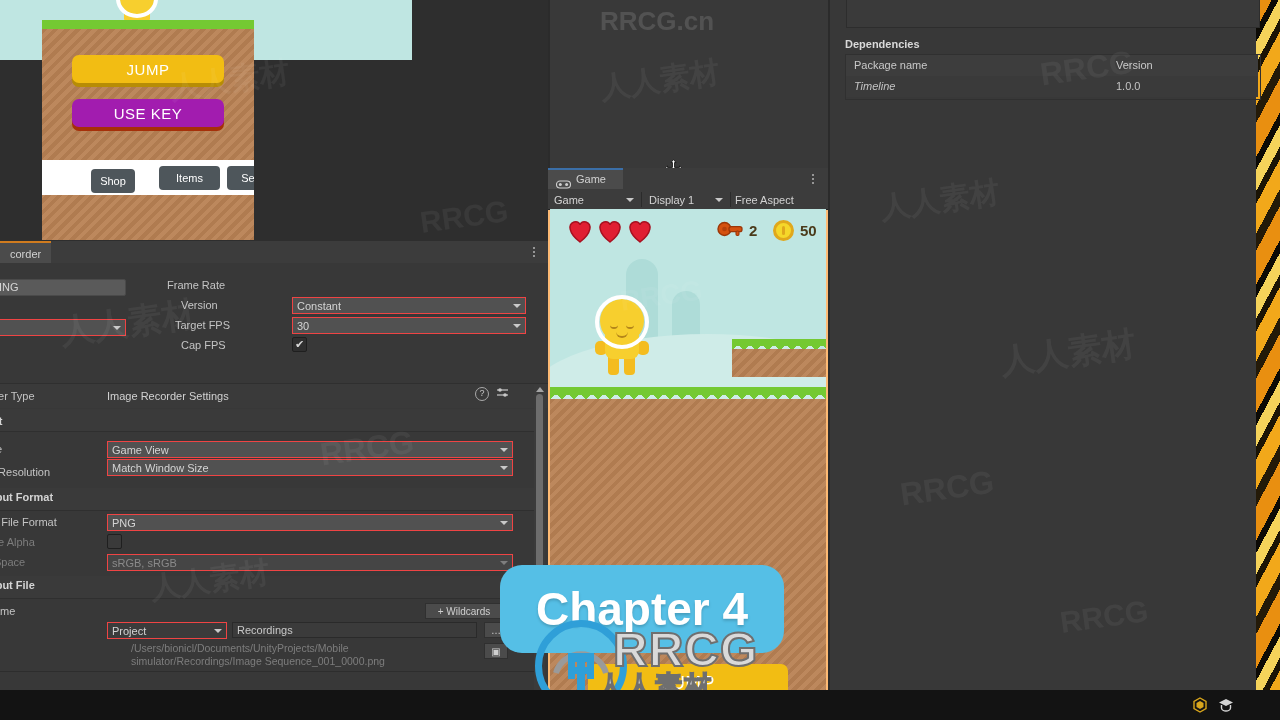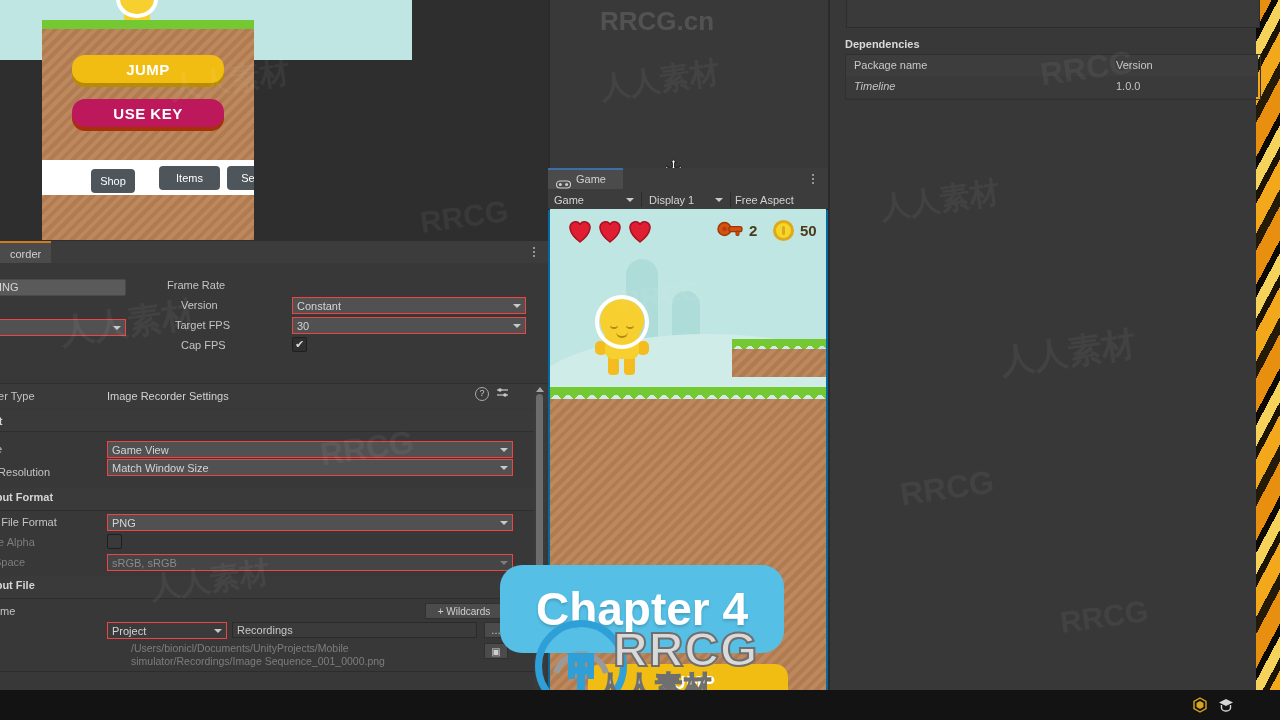--- a/index.html
+++ b/index.html
@@ -70,25 +70,25 @@
     background-image:repeating-linear-gradient(135deg, rgba(0,0,0,.05) 0 4px, rgba(255,255,255,.05) 4px 8px);
   }
   .zigzag{
     height:7px;width:100%;
     background:
       linear-gradient(135deg,#74c932 25%,transparent 25%) 0 0/12px 14px,
       linear-gradient(225deg,#74c932 25%,transparent 25%) 0 0/12px 14px;
     background-color:transparent;
   }
   .gamebtn{
-    border-radius:13px;display:flex;align-items:center;justify-content:center;
-    color:#fff;font-weight:bold;letter-spacing:.5px;font-family:"Liberation Sans",sans-serif;
+    border-radius:7px;display:flex;align-items:center;justify-content:center;
+    color:#fff;font-weight:normal;letter-spacing:.5px;font-family:"Liberation Sans",sans-serif;
   }
   .btn-jump{background:#f2bd13;box-shadow:0 4px 0 #b78c05;}
-  .btn-usekey{background:#be185d;box-shadow:0 4px 0 #a63009;}
+  .btn-usekey{background:#a21caf;box-shadow:0 4px 0 #a63009;}
   .navbar{background:#ffffff;display:flex;align-items:center;}
   .navbtn{
     background:#4e565b;color:#fff;border-radius:4px;display:flex;align-items:center;justify-content:center;
     font-size:11px;
   }
   .coin{
     border-radius:50%;background:#f5d72a;border:3px solid #e0a81c;
     display:flex;align-items:center;justify-content:center;box-sizing:border-box;
   }
   .coin::after{content:"";width:3px;height:9px;background:#e0a81c;border-radius:2px;}
@@ -312,21 +312,21 @@
 <div class="abs" style="left:548px;top:0;width:280px;height:168px;background:#393939;"></div>
 <div class="abs wm wm-dark" style="left:600px;top:6px;font-size:26px;color:rgba(255,255,255,.13);">RRCG.cn</div>
 <div class="abs" style="left:548px;top:0;width:2px;height:168px;background:#2b2b2b;"></div>
 
 <div class="abs move-cursor" style="left:664px;top:159px;">
   <svg width="19" height="19" viewBox="0 0 19 19">
     <path d="M9.5 0.5 L12 3.5 L10.6 3.5 L10.6 8.4 L15.5 8.4 L15.5 7 L18.5 9.5 L15.5 12 L15.5 10.6 L10.6 10.6 L10.6 15.5 L12 15.5 L9.5 18.5 L7 15.5 L8.4 15.5 L8.4 10.6 L3.5 10.6 L3.5 12 L0.5 9.5 L3.5 7 L3.5 8.4 L8.4 8.4 L8.4 3.5 L7 3.5 Z" fill="#ffffff" stroke="#1d1d1d" stroke-width="1"></path>
   </svg>
 </div>
 
-<div class="abs" style="left:548px;top:168px;width:280px;height:522px;background:#0369a1;">
+<div class="abs" style="left:548px;top:168px;width:280px;height:522px;background:#fdba74;">
 
   <div class="abs" style="left:0;top:0;width:280px;height:22px;background:#3c3c3c;">
     <div class="abs tab" style="left:0;top:0;width:75px;">
       <span style="display:inline-block;width:15px;height:9px;position:relative;">
         <svg width="15" height="9" viewBox="0 0 15 9">
           <rect x="0.5" y="1" width="14" height="7" rx="3.5" fill="none" stroke="#cfcfcf" stroke-width="1.1"></rect>
           <circle cx="4.3" cy="4.5" r="1.5" fill="#cfcfcf"></circle>
           <circle cx="10.6" cy="4.5" r="1.5" fill="#cfcfcf"></circle>
         </svg>
       </span>

